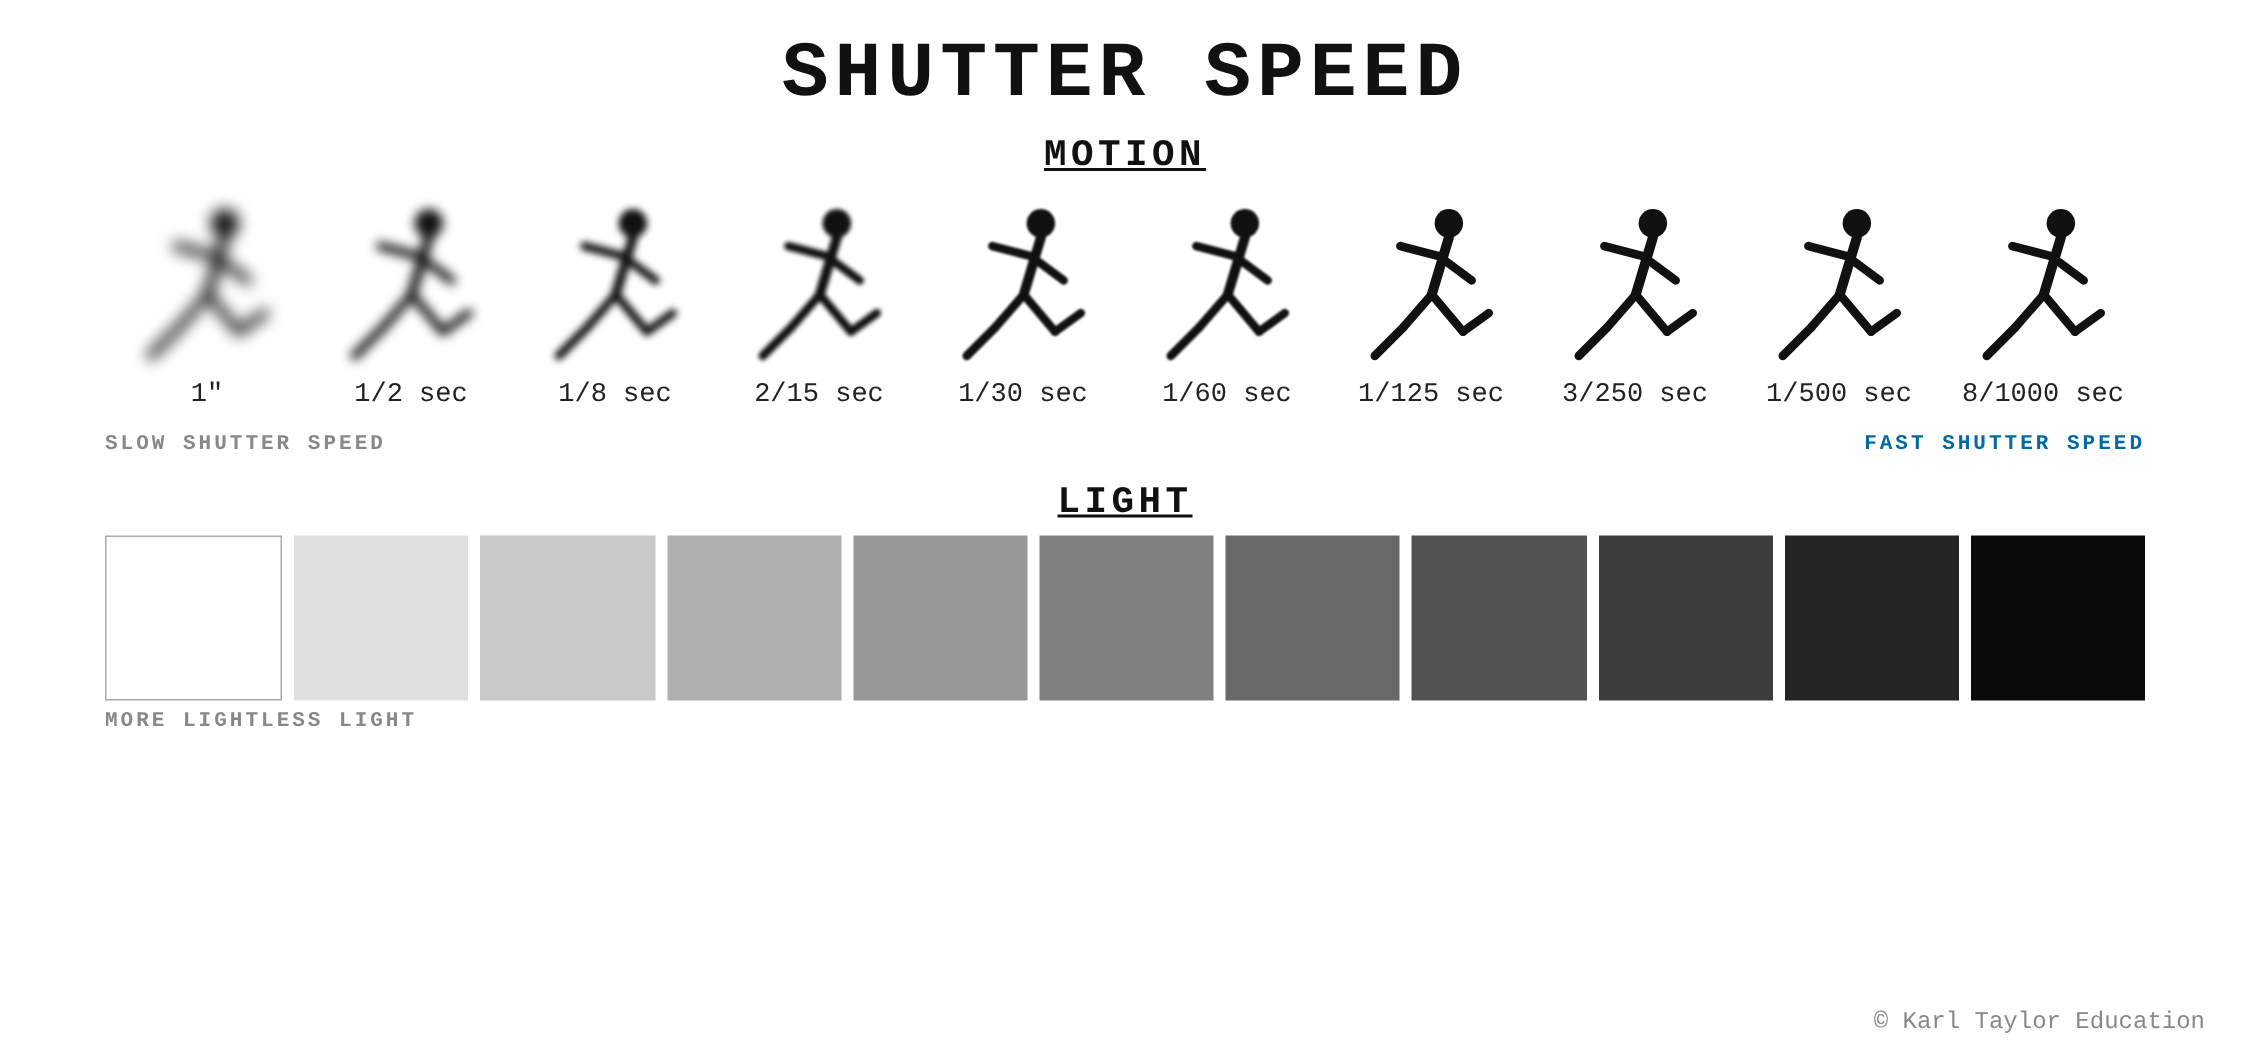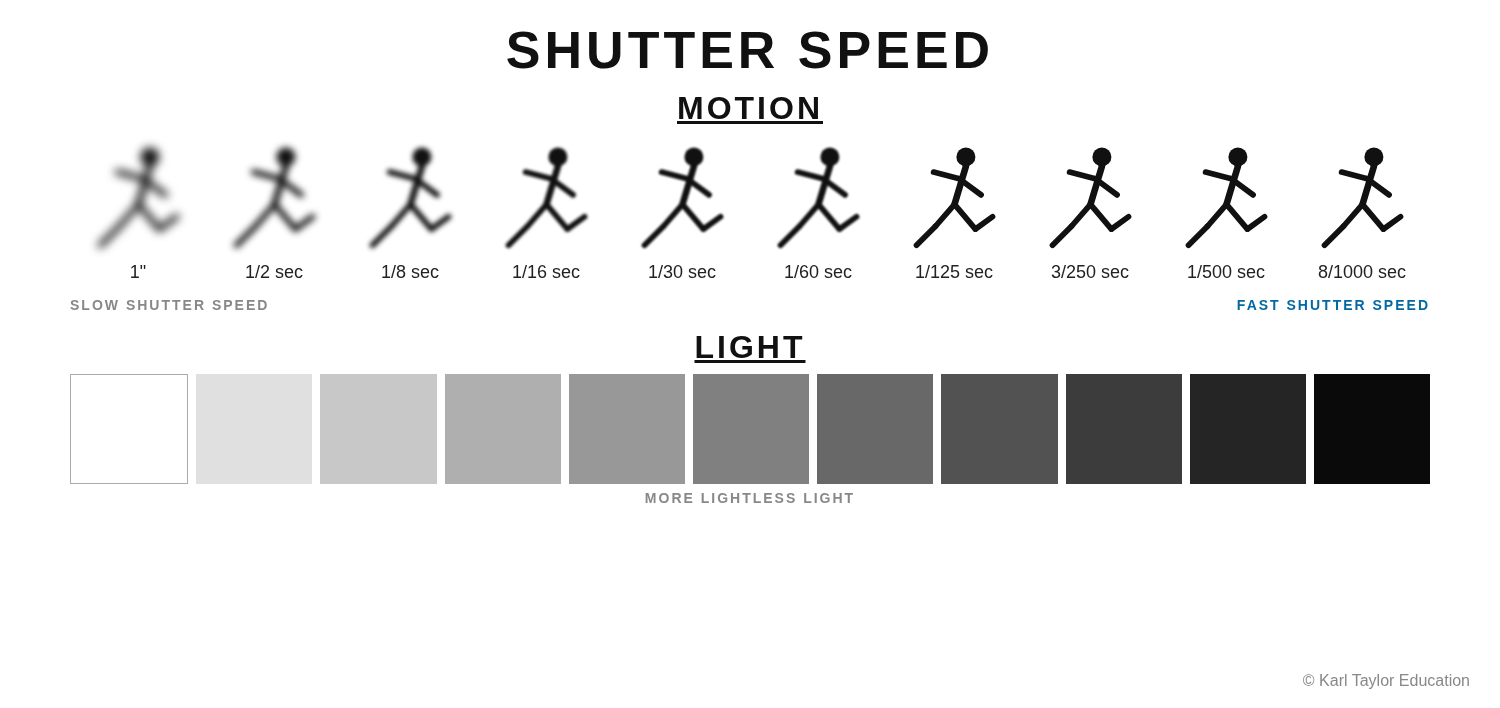--- a/index.html
+++ b/index.html
@@ -12,35 +12,36 @@
       overflow: hidden;
       position: relative;
     }
 
     .container {
       width: 1500px;
       height: 708px;
       background: #fff;
       padding: 20px 40px;
       position: relative;
+      font-family: Liberation Mono, monospace;
     }
 
     .main-title {
       text-align: center;
       font-size: 52px;
       font-weight: 900;
       letter-spacing: 4px;
       text-transform: uppercase;
       color: #111;
       margin-bottom: 10px;
     }
 
     .section-title {
       text-align: center;
-      font-size: 32px;
+      font-size: 25px;
       font-weight: 900;
       letter-spacing: 3px;
       text-transform: uppercase;
       color: #111;
       text-decoration: underline;
       margin-bottom: 8px;
     }
 
     
     .motion-section {
@@ -117,21 +118,21 @@
     }
 
     .swatch {
       flex: 1;
       height: 110px;
       border: 1.5px solid #bbb;
     }
 
     .light-labels-row {
       display: flex;
-      justify-content: center;
+      justify-content: flex-start;
       padding: 0 30px;
       margin-top: 6px;
     }
 
     .more-light-label {
       font-size: 14px;
       font-weight: 700;
       letter-spacing: 2px;
       color: #888;
       text-transform: uppercase;
@@ -249,21 +250,21 @@
 
       <line x1="55" y1="35" x2="28" y2="28" stroke="#111" stroke-width="6" stroke-linecap="round"></line>
 
       <line x1="50" y1="62" x2="72" y2="88" stroke="#111" stroke-width="6" stroke-linecap="round"></line>
       <line x1="72" y1="88" x2="90" y2="75" stroke="#111" stroke-width="6" stroke-linecap="round"></line>
 
       <line x1="50" y1="62" x2="30" y2="85" stroke="#111" stroke-width="6" stroke-linecap="round"></line>
       <line x1="30" y1="85" x2="10" y2="105" stroke="#111" stroke-width="6" stroke-linecap="round"></line>
     </svg>
           </div>
-          <div class="figure-label">1/16 sec</div>
+          <div class="figure-label">2/15 sec</div>
         </div>
         <div class="figure-item">
           <div class="figure-svg-wrap">
             <svg viewBox="0 0 100 120" width="95" height="115" class="blur-1" xmlns="http://www.w3.org/2000/svg">
 
       <circle cx="62" cy="12" r="10" fill="#111"></circle>
 
       <line x1="62" y1="22" x2="50" y2="62" stroke="#111" stroke-width="7" stroke-linecap="round"></line>
 
       <line x1="55" y1="35" x2="78" y2="52" stroke="#111" stroke-width="6" stroke-linecap="round"></line>

